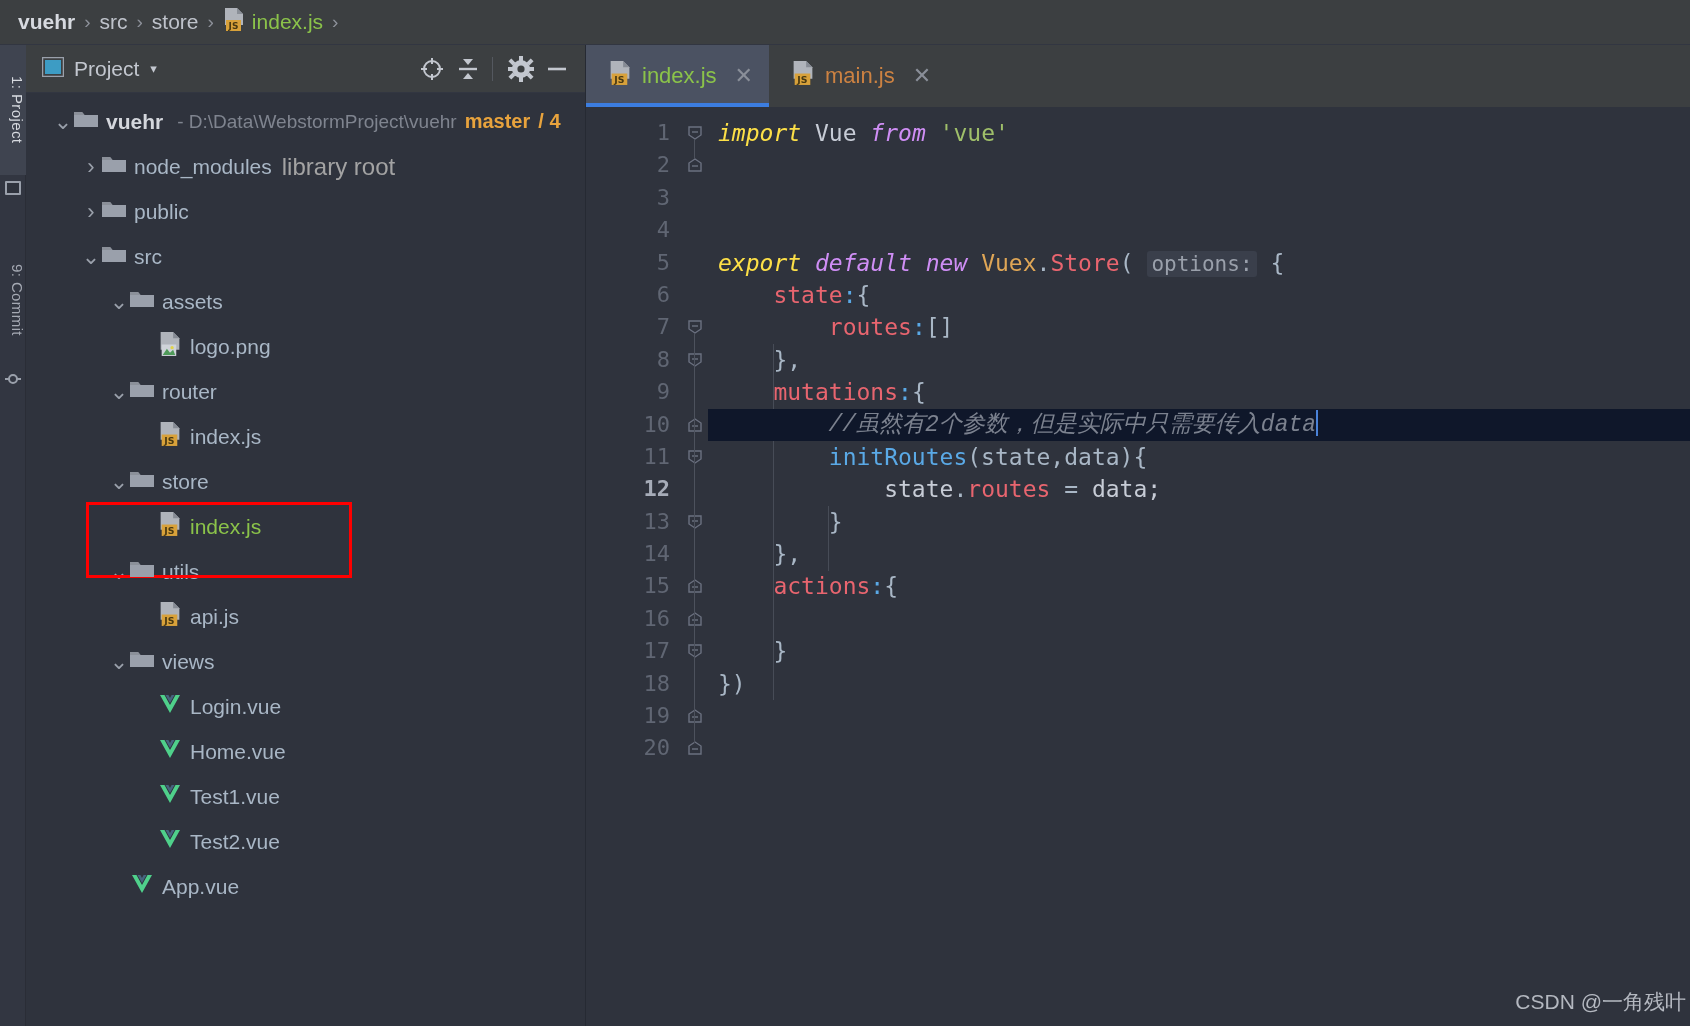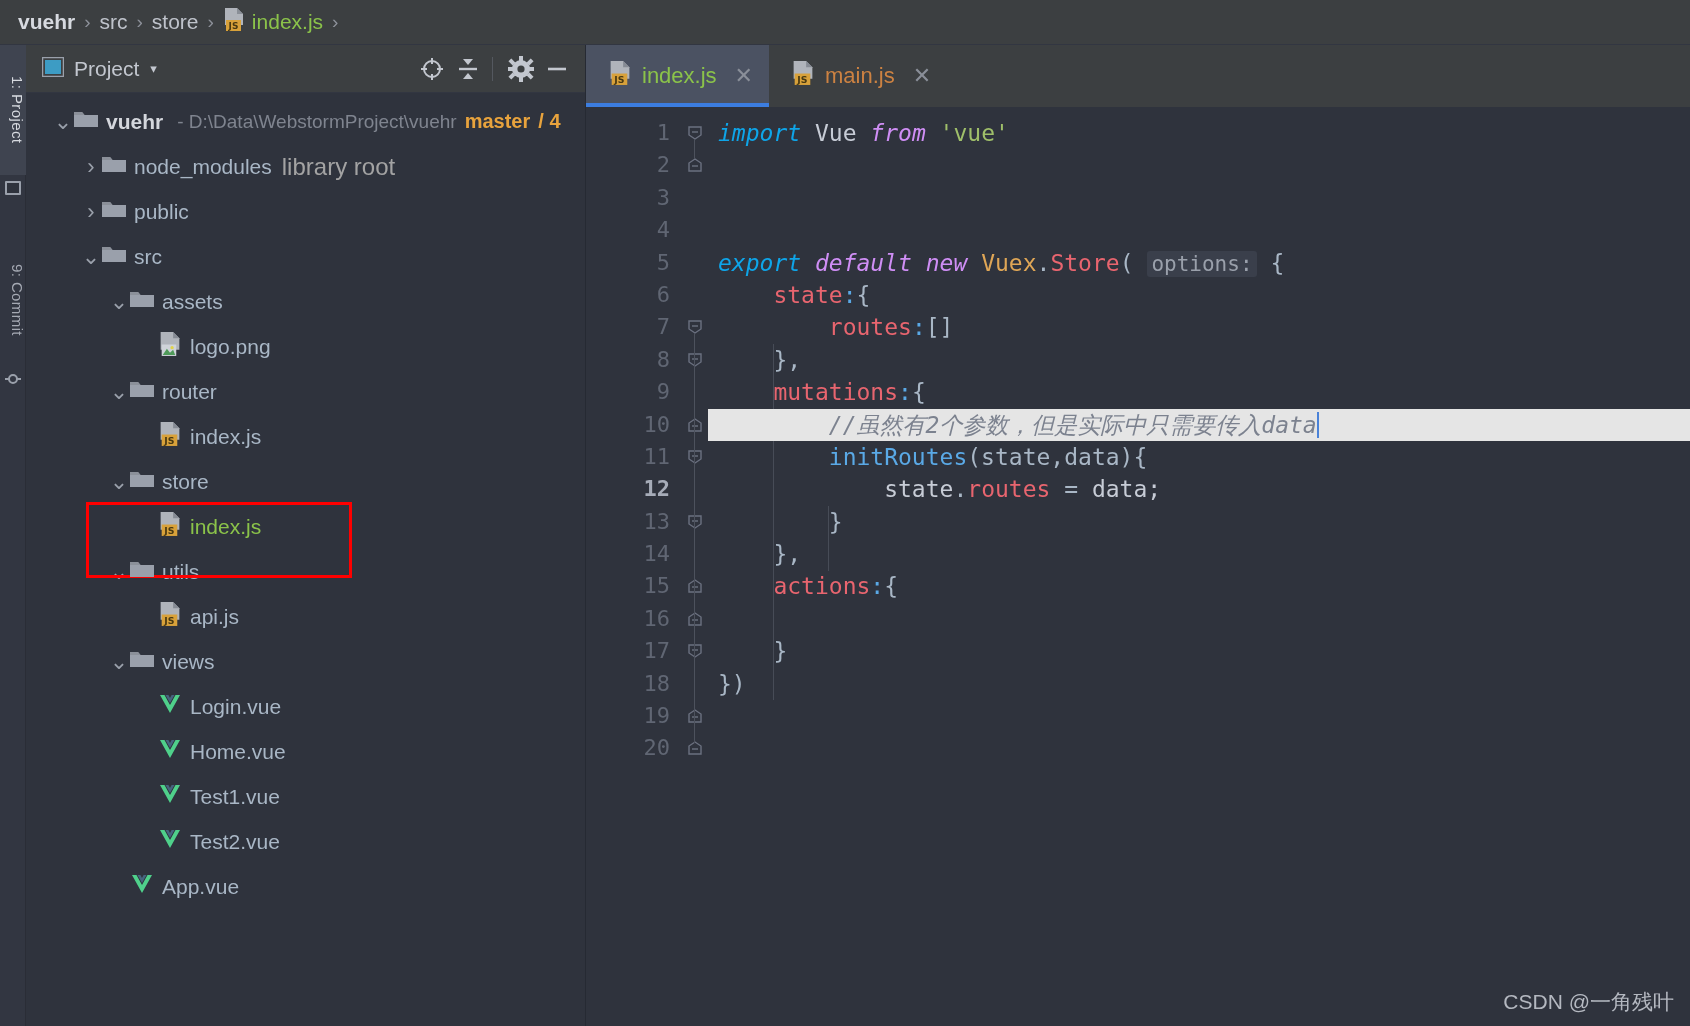--- a/index.html
+++ b/index.html
@@ -170,24 +170,25 @@
     font-family: "DejaVu Sans Mono", monospace;
     font-size: 23px;
     color: #a9b7c6;
     min-width: 0;
   }
   .cline {
     height: 32.4px; line-height: 32.4px; white-space: pre;
     padding-left: 10px; position: relative;
   }
   .cline.current {
-    background: #e5e5e5;
+    background: #0f172a;
+    font-family: Liberation Mono, monospace;
   }
   .kw2     { color: #cf8ef5; font-style: italic; }
-  .kw-red  { color: #0ea5e9; font-style: italic; }
+  .kw-red  { color: #fde047; font-style: italic; }
   .cls     { color: #dfa656; }
   .str     { color: #9fbf6a; }
   .prop    { color: #e8656f; }
   .fn      { color: #5aa9e6; }
   .punc    { color: #a9b7c6; }
   .colon   { color: #5aa9e6; }
   .plain   { color: #c7ccd6; }
   .comment { color: #7c828f; font-style: italic; }
   .hint {
     color: #9aa0ab; background: #3a3f4b; border-radius: 3px;
@@ -195,21 +196,21 @@
   }
   .caret {
     display: inline-block; width: 2px; height: 26px;
     background: #4a82d8; vertical-align: -5px;
   }
   .indent-guide {
     position: absolute; width: 1px; background: #474c57;
   }
 
   .watermark {
-    position: absolute; right: 16px; bottom: 10px;
+    position: absolute; right: 4px; bottom: 10px;
     font-size: 21px; color: #b4b8c0;
   }
 </style>
 </head>
 <body>
 
 <div id="app">
 
   <div class="breadcrumb">
     <span class="crumb root">vuehr</span>

